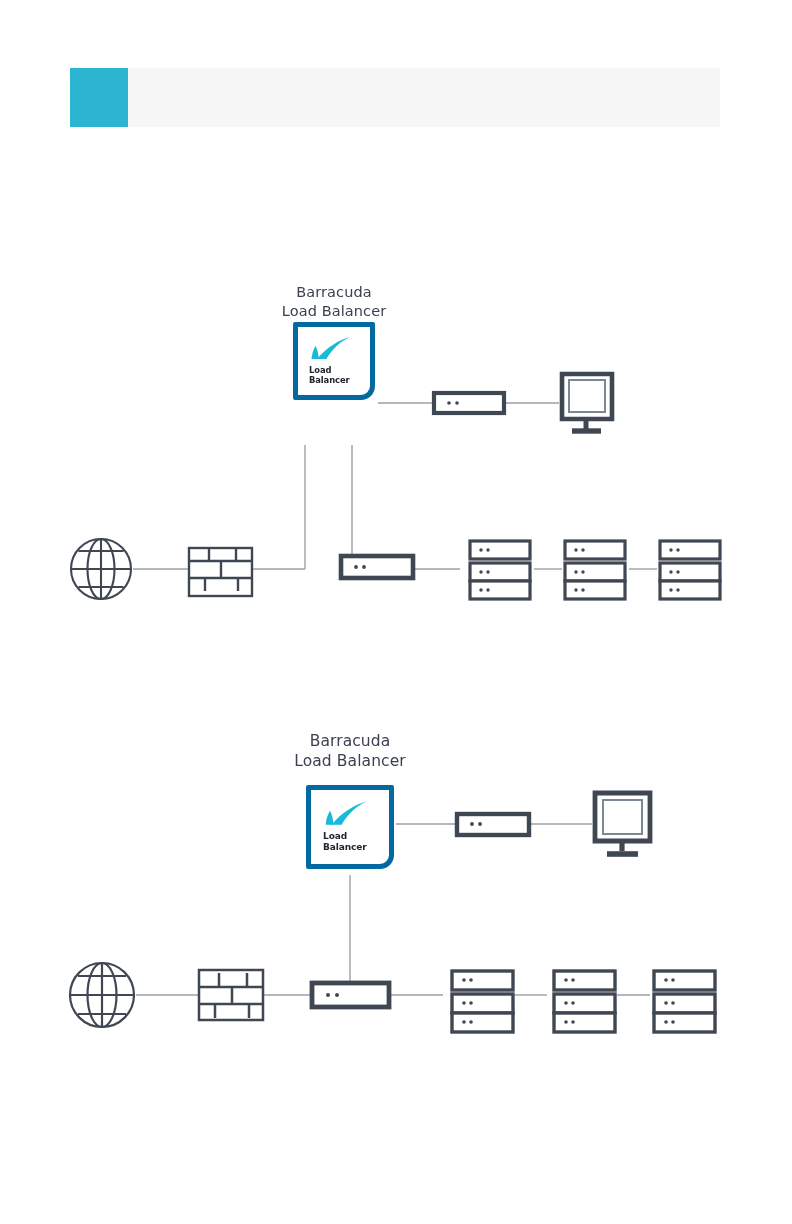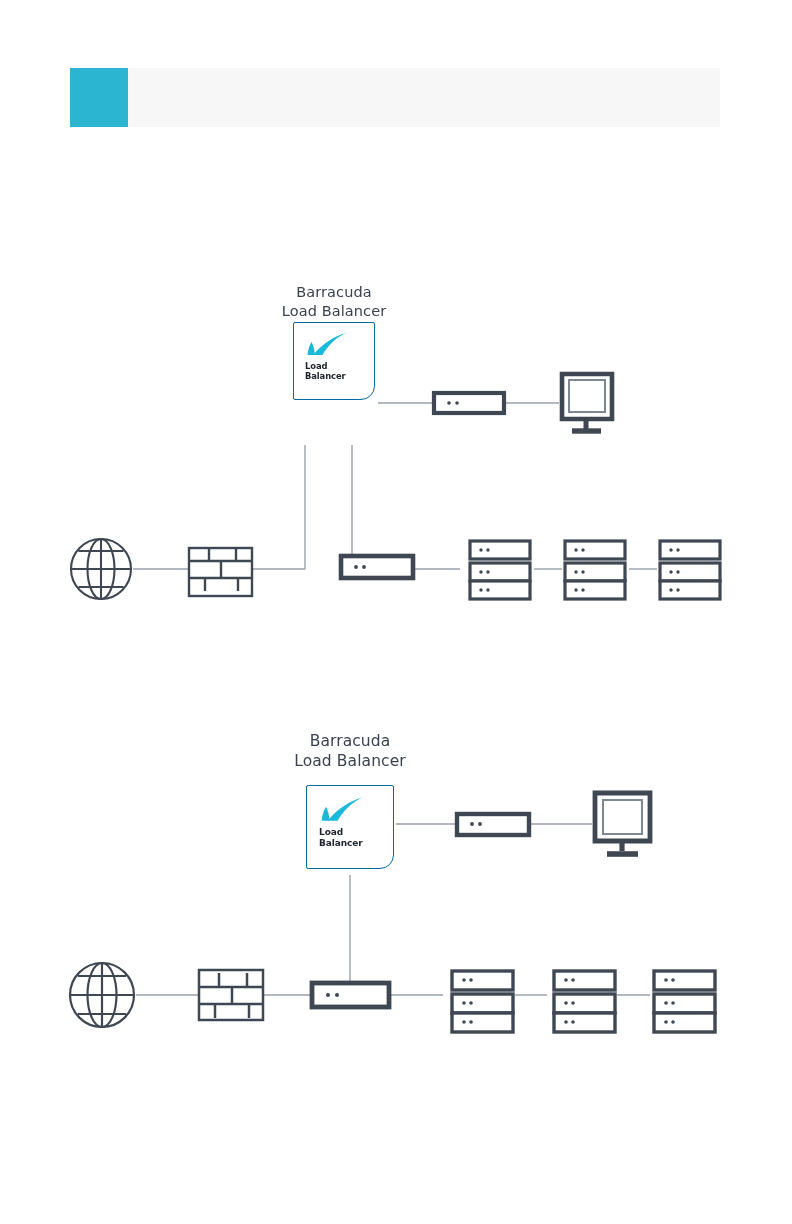--- a/index.html
+++ b/index.html
@@ -25,21 +25,21 @@
   
   .lb-node{position:absolute;}
   .lb-caption{
     position:absolute;left:50%;transform:translateX(-50%);
     text-align:center;color:#3a4250;white-space:nowrap;
     line-height:1.32;letter-spacing:.1px;
   }
   .lb-caption .l1,.lb-caption .l2{display:block;}
   .lb-box{
     position:absolute;left:0;top:0;
-    border:1px solid #0369a1;background:#ffffff;
+    border:5px solid #0369a1;background:#ffffff;
     border-radius:2px 2px 14px 2px;
     box-sizing:border-box;
   }
   .lb-fin{position:absolute;}
   .lb-inner-text{
     position:absolute;color:#21262e;font-weight:bold;line-height:1.22;
     letter-spacing:-.1px;
   }
   .lb-inner-text span{display:block;}
 </style>

